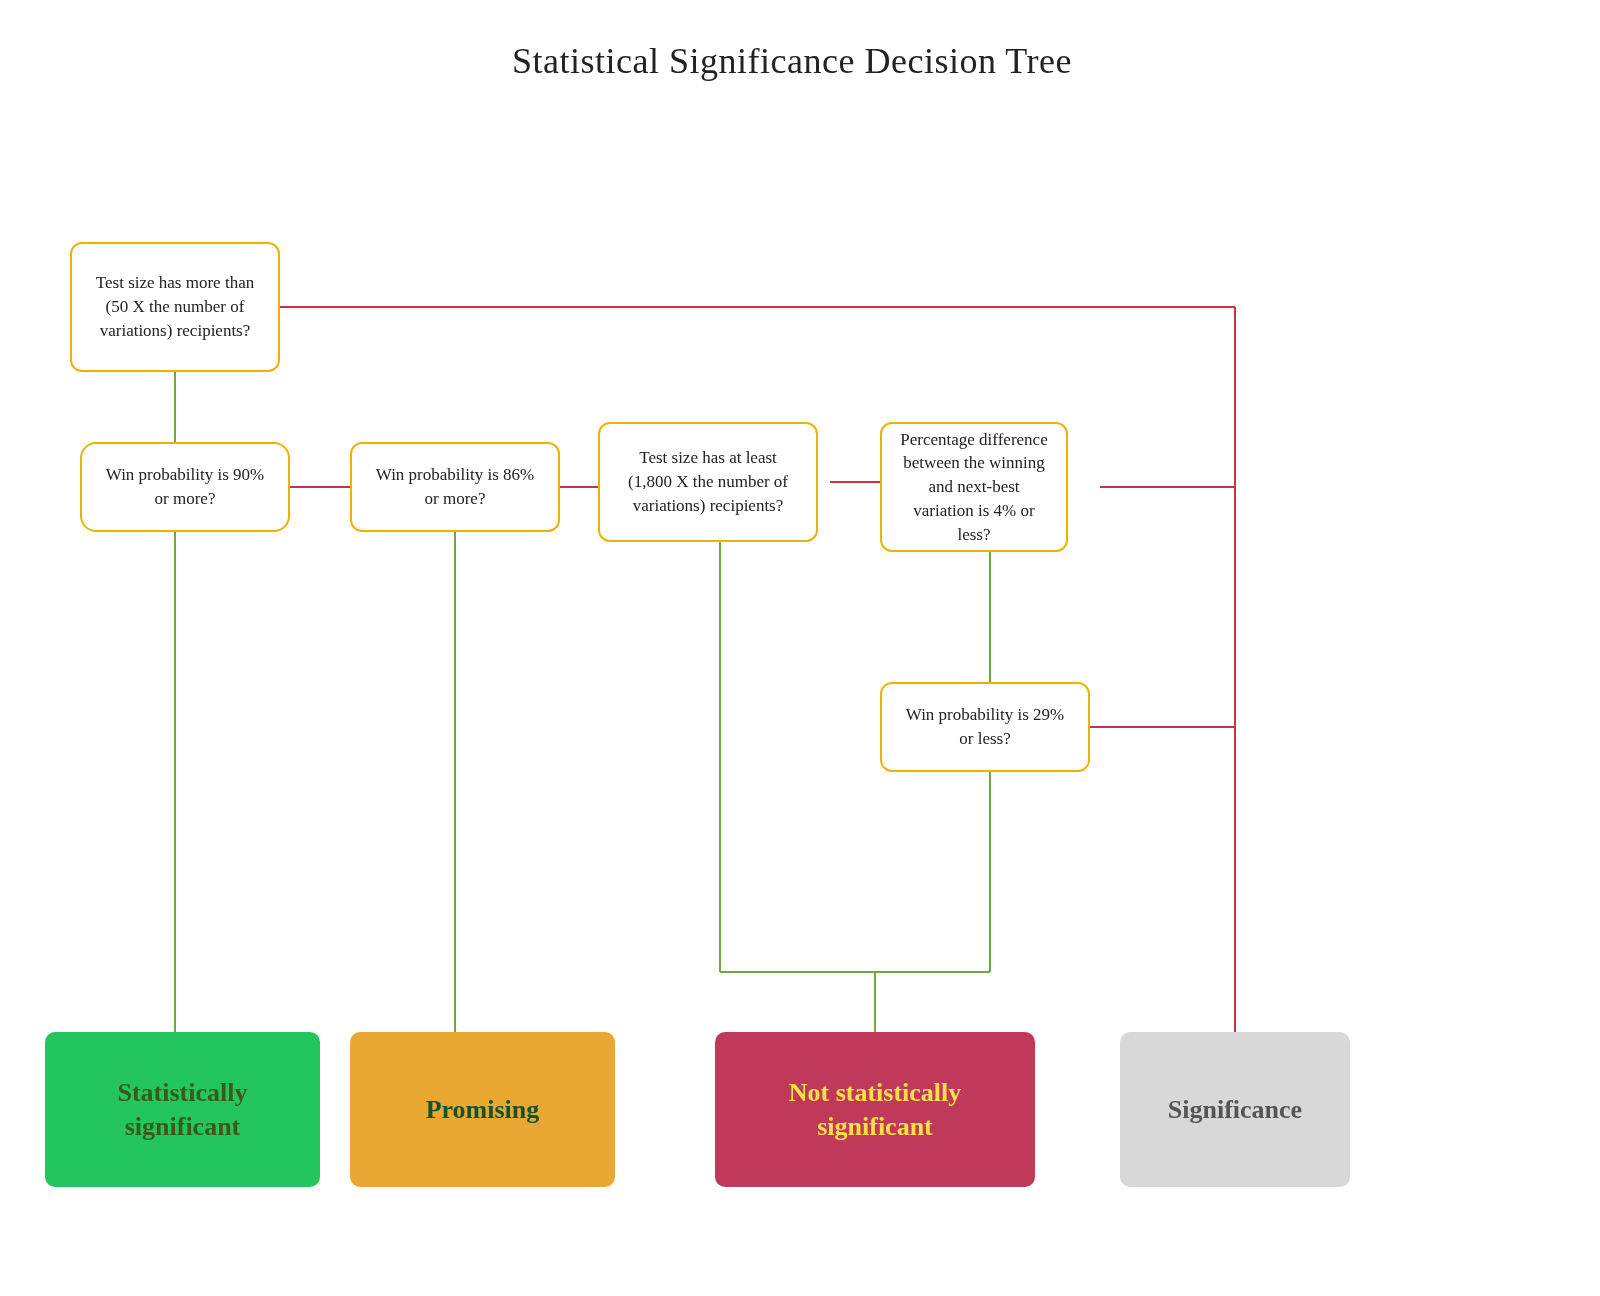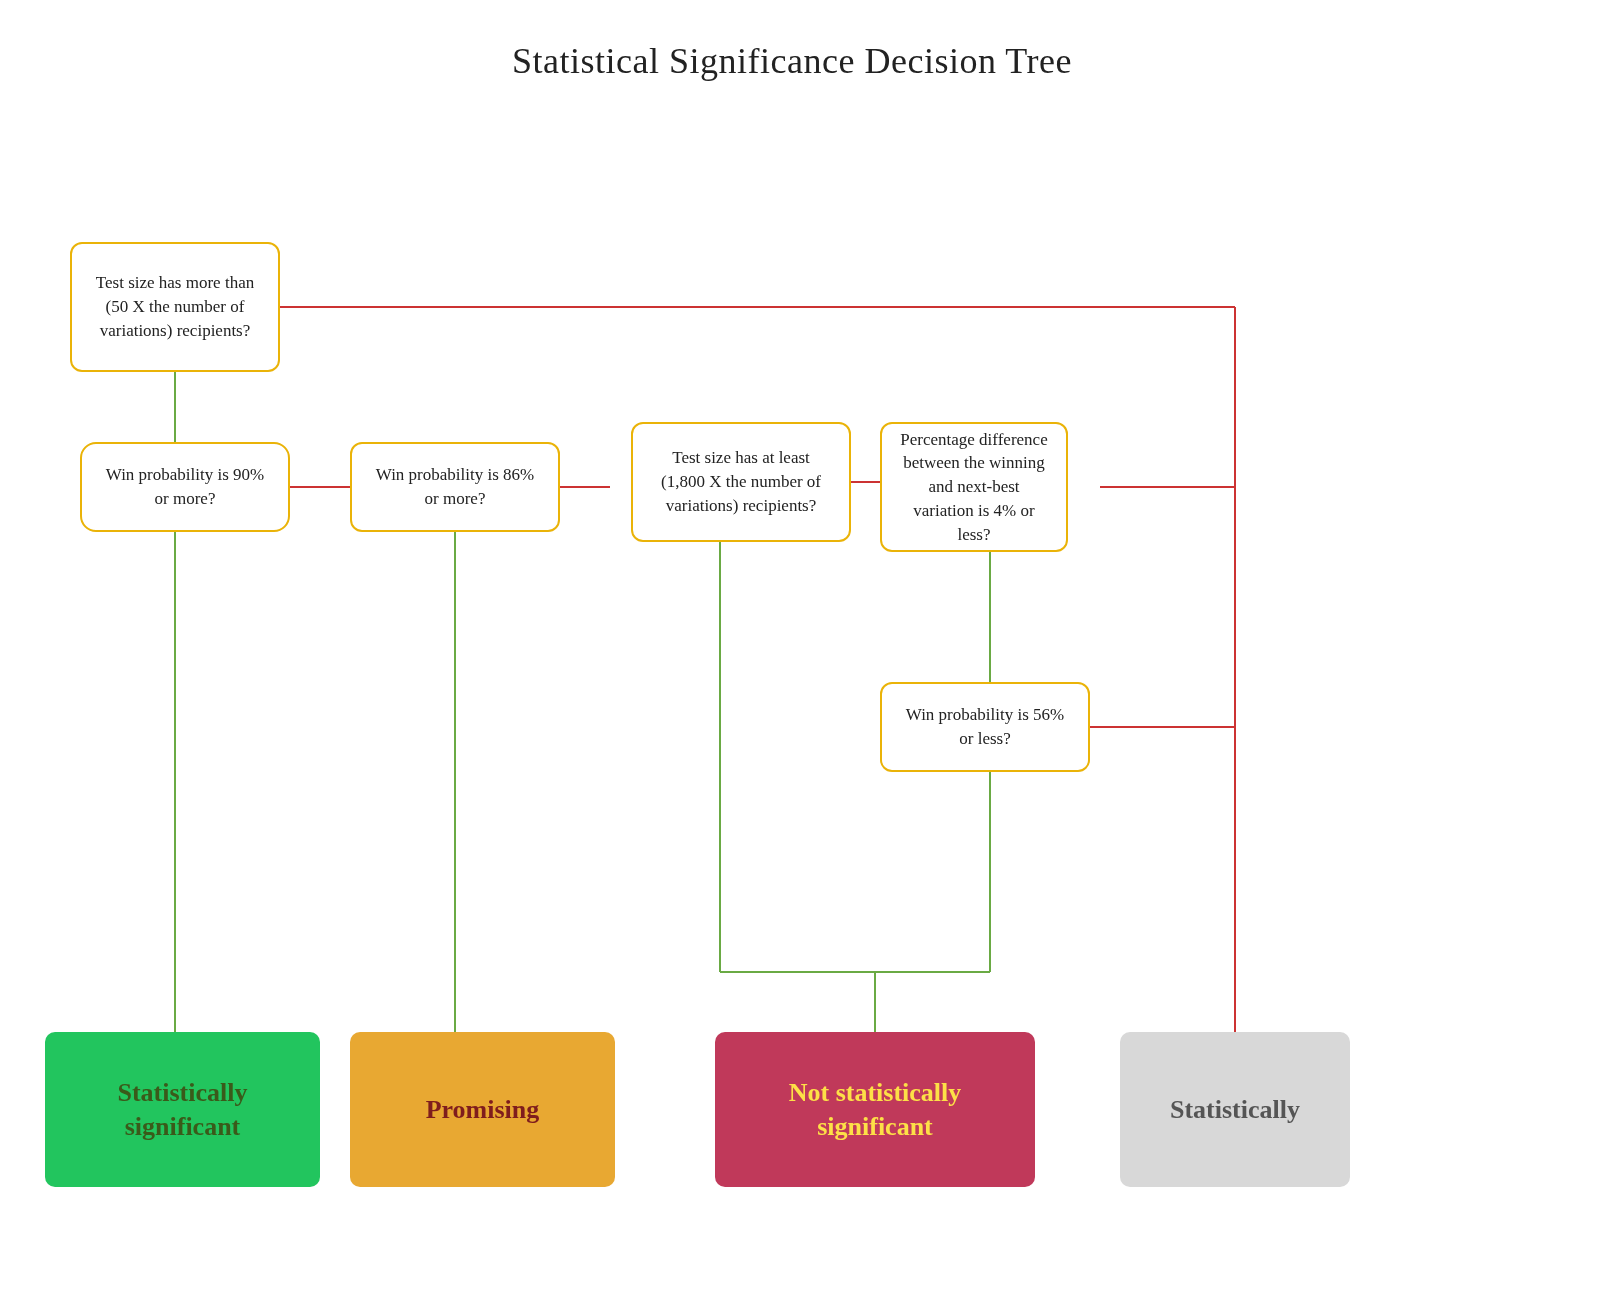--- a/index.html
+++ b/index.html
@@ -52,21 +52,21 @@
       line-height: 1.3;
       padding: 20px;
     }
     .result-green {
       background: #22c55e;
       color: #3a5a1a;
       border: none;
     }
     .result-yellow {
       background: #e8a832;
-      color: #7f1d1d;
+      color: #14532d;
       border: none;
     }
     .result-red {
       background: #c0395a;
       color: #fde047;
       border: none;
     }
     .result-gray {
       background: #d8d8d8;
       color: #555;
@@ -120,27 +120,27 @@
     <line x1="1090" y1="615" x2="1235" y2="615" stroke="#cc3333" stroke-width="2"></line>
 
   </svg>
 
   <div class="decision-box" style="left:70px; top:130px; width:210px; height:130px;">Test size has more than (50 X the number of variations) recipients?</div>
 
   <div class="decision-box" style="left:80px; top:330px; width:210px; height:90px;border-radius:16px;">Win probability is 90% or more?</div>
 
   <div class="decision-box" style="left:350px; top:330px; width:210px; height:90px;">Win probability is 86% or more?</div>
 
-  <div class="decision-box" style="left:631px; top:310px; width:220px; height:120px;">Test size has at least (1,800 X the number of variations) recipients?</div>
+  <div class="decision-box" style="left:598px; top:310px; width:220px; height:120px;">Test size has at least (1,800 X the number of variations) recipients?</div>
 
   <div class="decision-box" style="left:880px; top:310px; width:188px; height:130px;">Percentage difference between the winning and next-best variation is 4% or less?</div>
 
-  <div class="decision-box" style="left:880px; top:570px; width:210px; height:90px;">Win probability is 56% or less?</div>
+  <div class="decision-box" style="left:880px; top:570px; width:210px; height:90px;">Win probability is 29% or less?</div>
 
   <div class="result-box result-green" style="left:45px; top:920px; width:275px; height:155px;">Statistically significant</div>
 
   <div class="result-box result-yellow" style="left:350px; top:920px; width:265px; height:155px;">Promising</div>
 
   <div class="result-box result-red" style="left:715px; top:920px; width:320px; height:155px;">Not statistically significant</div>
 
-  <div class="result-box result-gray" style="left:1120px; top:920px; width:230px; height:155px;">Statistically</div>
+  <div class="result-box result-gray" style="left:1120px; top:920px; width:230px; height:155px;">Significance</div>
 
 </div>
 
 </body></html>

